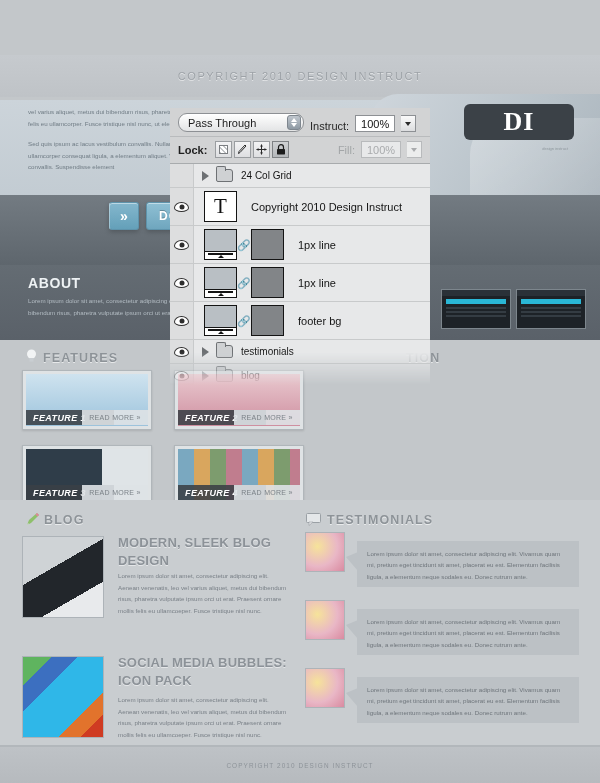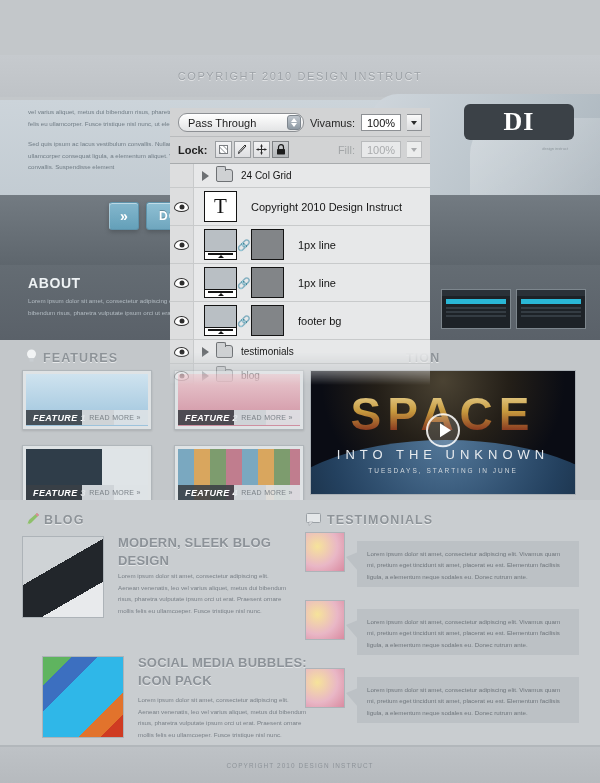--- a/index.html
+++ b/index.html
@@ -224,21 +224,21 @@
   
   .ps-panel {
     position:absolute; left:170px; top:108px; width:260px; height:277px;
     font-family:"Liberation Sans", sans-serif;
     box-shadow:0 2px 10px rgba(0,0,0,.30);
     -webkit-mask-image:linear-gradient(to bottom, #000 0%, #000 88%, rgba(0,0,0,.25) 97%, rgba(0,0,0,0) 100%);
     mask-image:linear-gradient(to bottom, #000 0%, #000 88%, rgba(0,0,0,.25) 97%, rgba(0,0,0,0) 100%);
   }
   .ps-head {
     background:#d2d3d4; padding:5px 8px 4px 8px; border-bottom:1px solid #b9bbbd;
-    display:flex; align-items:center; gap:6px;
+    display:flex; align-items:flex-end; gap:6px;
   }
   .ps-select {
     position:relative; width:126px; height:19px;
     background:linear-gradient(#ffffff,#e3e4e5);
     border:1px solid #8d9094; border-radius:9px;
     display:flex; align-items:center; padding-left:9px;
     font-size:11px; color:#1b1b1b;
     box-shadow:inset 0 1px 0 #fff;
   }
   .ps-select .spin {
@@ -416,49 +416,38 @@
         <div class="cap">FEATURE 3</div>
         <div class="more">READ MORE »</div>
       </div>
       <div class="card" style="left:152px; top:75px;">
         <div class="shot" style="background:repeating-linear-gradient(90deg,#7aa8c0 0 16px,#d9a65e 16px 32px,#7d9c6e 32px 48px,#c07d8e 48px 64px);"></div>
         <div class="cap">FEATURE 4</div>
         <div class="more">READ MORE »</div>
       </div>
     </div>
 
-    <div class="promo-wrap">
-      <div class="promo">
-        <div class="earth"></div>
-        <div class="space">SPACE</div>
-        <div class="sub1">INTO THE UNKNOWN</div>
-        <div class="sub2">TUESDAYS, STARTING IN JUNE</div>
-        <div class="playbtn">
-            <div class="tri"></div>
-          </div>
-      </div>
-    </div>
   </div>
 
   <div class="lower">
     <div class="blogcol">
       <svg class="pencil" style="left:4px; top:3px;" viewBox="0 0 13 13">
         <polygon points="1,12 3,7 11,0 13,2 5,10" fill="#8ec06b"></polygon>
         <polygon points="1,12 3,11.2 2,10" fill="#d8dbdd"></polygon>
         <polygon points="11,0 13,2 11.5,3.5 9.5,1.5" fill="#e2849a"></polygon>
       </svg>
       <div class="sect-title" style="left:22px; top:3px; position:absolute;">BLOG</div>
 
       <div class="post" style="margin-top:26px;">
         <div class="thumb" style="background:linear-gradient(150deg,#cfd3d6 0 38%,#22262b 38% 72%,#e8eaec 72%);"></div>
         <div class="ptitle">MODERN, SLEEK BLOG DESIGN</div>
         <div class="pbody" style="top:34px;">Lorem ipsum dolor sit amet, consectetur adipiscing elit. Aenean venenatis, leo vel varius aliquet, metus dui bibendum risus, pharetra vulputate ipsum orci ut erat. Praesent ornare mollis felis eu ullamcoeper. Fusce tristique nisl nunc.</div>
       </div>
 
-      <div class="post" style="margin-top:30px;margin-left:20px;">
+      <div class="post" style="margin-top:30px;">
         <div class="thumb" style="background:linear-gradient(135deg,#5fb45f 0 18%,#3c6fc0 18% 34%,#2fb7e8 34% 72%,#e2732c 72% 86%,#cf3b22 86%);"></div>
         <div class="ptitle">SOCIAL MEDIA BUBBLES: ICON PACK</div>
         <div class="pbody" style="top:38px;">Lorem ipsum dolor sit amet, consectetur adipiscing elit. Aenean venenatis, leo vel varius aliquet, metus dui bibendum risus, pharetra vulputate ipsum orci ut erat. Praesent ornare mollis felis eu ullamcoeper. Fusce tristique nisl nunc.</div>
       </div>
     </div>
 
     <div class="testcol">
       <svg style="position:absolute; left:1px; top:3px; width:15px; height:13px;" viewBox="0 0 15 13">
         <rect x="0.5" y="0.5" width="14" height="9" rx="1" fill="#e4e7e9" stroke="#9aa0a5"></rect>
         <polygon points="3,9 3,12.5 7,9" fill="#e4e7e9" stroke="#9aa0a5" stroke-width="0.6"></polygon>
@@ -493,21 +482,21 @@
   <div class="ps-panel">
 
     <div class="ps-head">
       <div class="ps-select">
         <span>Pass Through</span>
         <span class="spin">
             <i class="up"></i>
             <i class="dn"></i>
           </span>
       </div>
-      <span class="ps-label">Vivamus:</span>
+      <span class="ps-label">Instruct:</span>
       <span class="ps-numbox">100%</span>
       <span class="ps-arrow">
           <i></i>
         </span>
     </div>
 
     <div class="ps-lockrow">
       <span class="lk">Lock:</span>
       <span class="lockbtns">
         <span class="lockbtn">

